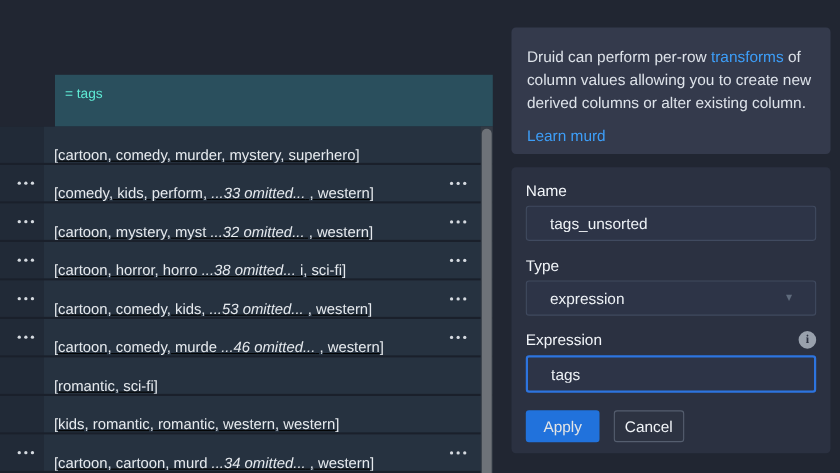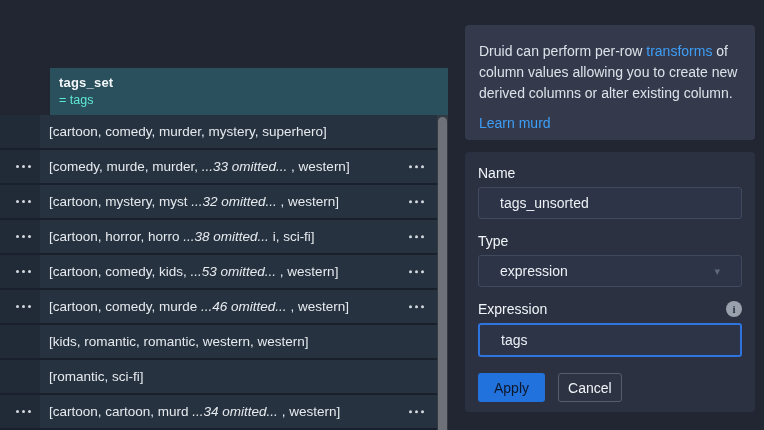--- a/index.html
+++ b/index.html
@@ -17,22 +17,22 @@
   .col-name { font-size:13px; font-weight:bold; color:#F3F7F9; letter-spacing:.2px; }
   .col-formula { font-size:12.5px; color:#5eead4; margin-top:3px; }
 
   .rows { position:absolute; left:0; top:115px; width:448px; height:315px; overflow:hidden; }
   .row { display:flex; height:35px; border-bottom:2px solid #1A202B; }
   .gutter {
     width:40px; background:#212A37; display:flex; align-items:center;
     justify-content:flex-end; padding-right:9px; flex:none;
   }
   .cell {
-    flex:1; background:#263240; display:flex; align-items:center;
-    position:relative; padding-left:9px; overflow:hidden; cursor:default;
+    flex:1; background:#263240; display:flex; align-items:flex-end;
+    position:relative; padding-left:9px; overflow:hidden; cursor:default;text-decoration:underline;
   }
   .txt { font-size:13.5px; color:#E6EAEE; white-space:nowrap; }
   .txt em { font-style:italic; }
   .dots { display:inline-flex; gap:2.5px; align-items:center; cursor:pointer; }
   .dots i { width:3.5px; height:3.5px; border-radius:50%; background:#D5DAE0; display:block; }
   .cell .dots { position:absolute; right:24px; top:50%; transform:translateY(-50%); }
   .hidden { visibility:hidden; }
 
   .scrollbar { position:absolute; left:437px; top:115px; width:11px; height:315px; background:#333A44; }
   .thumb { position:absolute; left:1px; top:2px; width:9px; height:330px; background:#6E7278; border-radius:5px; }
@@ -62,30 +62,29 @@
   .field { margin-bottom:14px; }
   .expr-head { display:flex; justify-content:space-between; align-items:center; margin-bottom:6px; }
   .expr-head label { margin-bottom:0; }
   .info {
     width:16px; height:16px; border-radius:50%; background:#99A1AD; color:#2B3141;
     font-size:11px; font-weight:bold; display:flex; align-items:center;
     justify-content:center; cursor:pointer; font-family:"Liberation Serif", serif;
   }
   .btns { display:flex; gap:13px; margin-top:16px; }
   .btns button { height:29px; border-radius:3px; font-size:14px; font-family:inherit; cursor:pointer; }
-  .apply { background:#2172DC; color:#0f172a; border:none; padding:0 16px; }
+  .apply { background:#2172DC; color:#e5e5e5; border:none; padding:0 16px; }
   .cancel { background:#2D3342; color:#F1F4F8; border:1px solid #555E6F; padding:0 9px; }
 </style>
 </head>
 <body>
 
 <div class="screen">
 
   <div class="col-header">
-    <div class="col-name">tags_set</div>
     <div class="col-formula">= tags</div>
   </div>
 
   <div class="rows">
   <div class="row">
     <div class="gutter">
       <span class="dots hidden">
             <i></i>
             <i></i>
             <i></i>
@@ -99,21 +98,21 @@
 
   <div class="row">
     <div class="gutter">
       <span class="dots">
             <i></i>
             <i></i>
             <i></i>
           </span>
     </div>
     <div class="cell">
-      <span class="txt"><span>[comedy, murde, murder,  </span><em>...33 omitted...</em><span> , western]</span></span>
+      <span class="txt"><span>[comedy, kids, perform,  </span><em>...33 omitted...</em><span> , western]</span></span>
       <span class="dots">
             <i></i>
             <i></i>
             <i></i>
           </span>
     </div>
   </div>
 
   <div class="row">
     <div class="gutter">
@@ -189,35 +188,35 @@
 
   <div class="row">
     <div class="gutter">
       <span class="dots hidden">
             <i></i>
             <i></i>
             <i></i>
           </span>
     </div>
     <div class="cell">
+      <span class="txt"><span>[romantic, sci-fi]</span><em></em><span></span></span>
+
+    </div>
+  </div>
+
+  <div class="row">
+    <div class="gutter">
+      <span class="dots hidden">
+            <i></i>
+            <i></i>
+            <i></i>
+          </span>
+    </div>
+    <div class="cell">
       <span class="txt"><span>[kids, romantic, romantic, western, western]</span><em></em><span></span></span>
-
-    </div>
-  </div>
-
-  <div class="row">
-    <div class="gutter">
-      <span class="dots hidden">
-            <i></i>
-            <i></i>
-            <i></i>
-          </span>
-    </div>
-    <div class="cell">
-      <span class="txt"><span>[romantic, sci-fi]</span><em></em><span></span></span>
 
     </div>
   </div>
 
   <div class="row">
     <div class="gutter">
       <span class="dots">
             <i></i>
             <i></i>
             <i></i>

